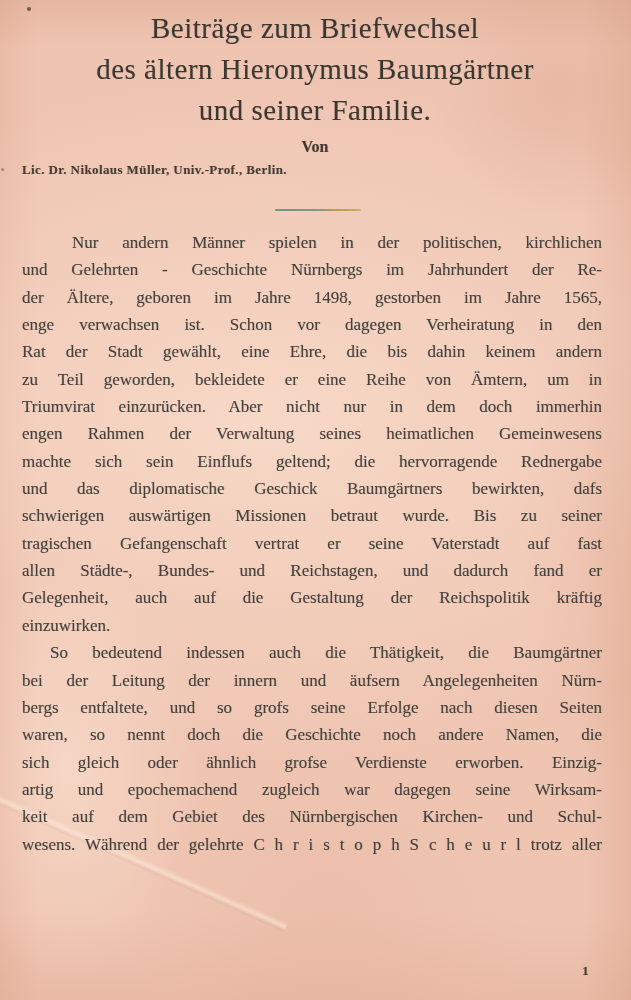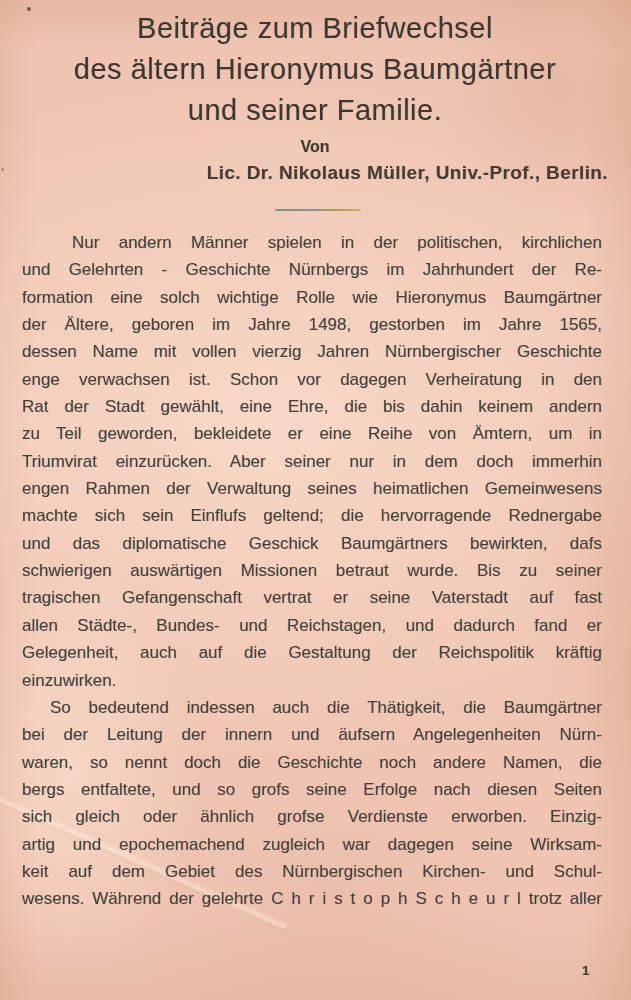--- a/index.html
+++ b/index.html
@@ -6,21 +6,21 @@
   body{width:631px;height:1000px;overflow:hidden;}
   .page{
     position:relative;width:631px;height:1000px;overflow:hidden;
     background:
       radial-gradient(900px 550px at 42% 42%, rgba(250,222,205,.75) 0%, rgba(250,222,205,0) 62%),
       linear-gradient(180deg, rgba(198,132,104,.22) 0%, rgba(198,132,104,0) 5%),
       linear-gradient(270deg, rgba(203,138,108,.22) 0%, rgba(203,138,108,0) 8%),
       linear-gradient(90deg, rgba(203,138,108,.16) 0%, rgba(203,138,108,0) 6%),
       linear-gradient(0deg, rgba(198,132,104,.16) 0%, rgba(198,132,104,0) 9%),
       #efc5b2;
-    font-family:Liberation Sans, sans-serif;
+    font-family:Liberation Serif, serif;
     color:#46403a;
   }
   
   .blotch{position:absolute;border-radius:50%;pointer-events:none;}
   .b1{left:-60px;top:560px;width:260px;height:420px;background:radial-gradient(closest-side, rgba(252,228,212,.55), rgba(252,228,212,0));}
   .b2{left:430px;top:-40px;width:260px;height:260px;background:radial-gradient(closest-side, rgba(197,128,100,.18), rgba(197,128,100,0));}
   .b3{left:120px;top:760px;width:420px;height:300px;background:radial-gradient(closest-side, rgba(197,128,100,.10), rgba(197,128,100,0));}
   .b4{left:520px;top:300px;width:180px;height:500px;background:radial-gradient(closest-side, rgba(205,140,110,.14), rgba(205,140,110,0));}
   .crease{position:absolute;left:-30px;top:855px;width:330px;height:10px;transform:rotate(24deg);
     background:linear-gradient(180deg, rgba(255,238,224,0) 0%, rgba(255,238,224,.5) 50%, rgba(168,110,88,.12) 100%);pointer-events:none;}
@@ -28,22 +28,22 @@
   .s1{left:27px;top:7px;width:4px;height:4px;background:rgba(70,55,45,.75);}
   .s2{left:1px;top:168px;width:3px;height:3px;background:rgba(120,70,55,.5);}
   .s3{left:459px;top:267px;width:3px;height:3px;background:rgba(180,60,50,.6);}
 
   .ink{text-shadow:.6px 0 rgba(58,138,118,.25), -.6px 0 rgba(158,84,128,.20);}
 
   .title{position:absolute;left:22px;width:586px;text-align:center;color:#3d372f;
     font-size:29px;line-height:41px;letter-spacing:.5px;top:8px;font-weight:500;}
   .byline{position:absolute;left:22px;width:586px;text-align:center;top:138px;
     font-size:16px;font-weight:bold;color:#44382e;}
-  .author{position:absolute;left:22px;width:586px;text-align:right;top:162px;
-    font-size:19px;font-weight:bold;color:#4a3b30;letter-spacing:.4px;}
+  .author{position:absolute;left:22px;width:586px;text-align:left;top:162px;
+    font-size:13px;font-weight:bold;color:#4a3b30;letter-spacing:.4px;}
   .rule{position:absolute;left:275px;top:209px;width:86px;height:2px;
     background:linear-gradient(90deg,#6b968b 0%,#7d9a86 45%,#c2a150 80%,#cdb062 100%);
     border-radius:1px;}
 
   .bodytext{position:absolute;left:22px;top:229px;width:580px;font-size:17px;color:#46403a;}
   .bline{height:27.35px;line-height:27.35px;text-align:justify;text-align-last:justify;
     white-space:nowrap;}
   .bline.indent1{padding-left:50px;}
   .bline.indent2{padding-left:28px;}
   .bline.short{text-align-last:left;}
@@ -70,40 +70,38 @@
     <div>und seiner Familie.</div>
   </div>
 
   <div class="byline ink">Von</div>
   <div class="author ink">Lic. Dr. Nikolaus Müller, Univ.-Prof., Berlin.</div>
   <div class="rule"></div>
 
   <div class="bodytext ink">
     <div class="bline indent1">Nur andern Männer spielen in der politischen, kirchlichen</div>
     <div class="bline">und Gelehrten - Geschichte Nürnbergs im Jahrhundert der Re-</div>
-    <div class="bline">formation eine solch wichtige Rolle wie Hieronymus Baumgärtner</div>
     <div class="bline">der Ältere, geboren im Jahre 1498, gestorben im Jahre 1565,</div>
-    <div class="bline">dessen Name mit vollen vierzig Jahren Nürnbergischer Geschichte</div>
     <div class="bline">enge verwachsen ist. Schon vor dagegen Verheiratung in den</div>
     <div class="bline">Rat der Stadt gewählt, eine Ehre, die bis dahin keinem andern</div>
     <div class="bline">zu Teil geworden, bekleidete er eine Reihe von Ämtern, um in</div>
-    <div class="bline">Triumvirat einzurücken. Aber seiner nur in dem doch immerhin</div>
+    <div class="bline">Triumvirat einzurücken. Aber nicht nur in dem doch immerhin</div>
     <div class="bline">engen Rahmen der Verwaltung seines heimatlichen Gemeinwesens</div>
     <div class="bline">machte sich sein Einflufs geltend; die hervorragende Rednergabe</div>
     <div class="bline">und das diplomatische Geschick Baumgärtners bewirkten, dafs</div>
     <div class="bline">schwierigen auswärtigen Missionen betraut wurde. Bis zu seiner</div>
     <div class="bline">tragischen Gefangenschaft vertrat er seine Vaterstadt auf fast</div>
     <div class="bline">allen Städte-, Bundes- und Reichstagen, und dadurch fand er</div>
     <div class="bline">Gelegenheit, auch auf die Gestaltung der Reichspolitik kräftig</div>
     <div class="bline short">einzuwirken.</div>
 
     <div class="bline indent2">So bedeutend indessen auch die Thätigkeit, die Baumgärtner</div>
     <div class="bline">bei der Leitung der innern und äufsern Angelegenheiten Nürn-</div>
+    <div class="bline">bergs entfaltete, und so grofs seine Erfolge nach diesen Seiten</div>
     <div class="bline">waren, so nennt doch die Geschichte noch andere Namen, die</div>
-    <div class="bline">bergs entfaltete, und so grofs seine Erfolge nach diesen Seiten</div>
     <div class="bline">sich gleich oder ähnlich grofse Verdienste erworben. Einzig-</div>
     <div class="bline">artig und epochemachend zugleich war dagegen seine Wirksam-</div>
     <div class="bline">keit auf dem Gebiet des Nürnbergischen Kirchen- und Schul-</div>
     <div class="bline">wesens. Während der gelehrte C h r i s t o p h  S c h e u r l trotz aller</div>
   </div>
 
   <div class="pagenum ink">1</div>
 </div>
 
 </body></html>

